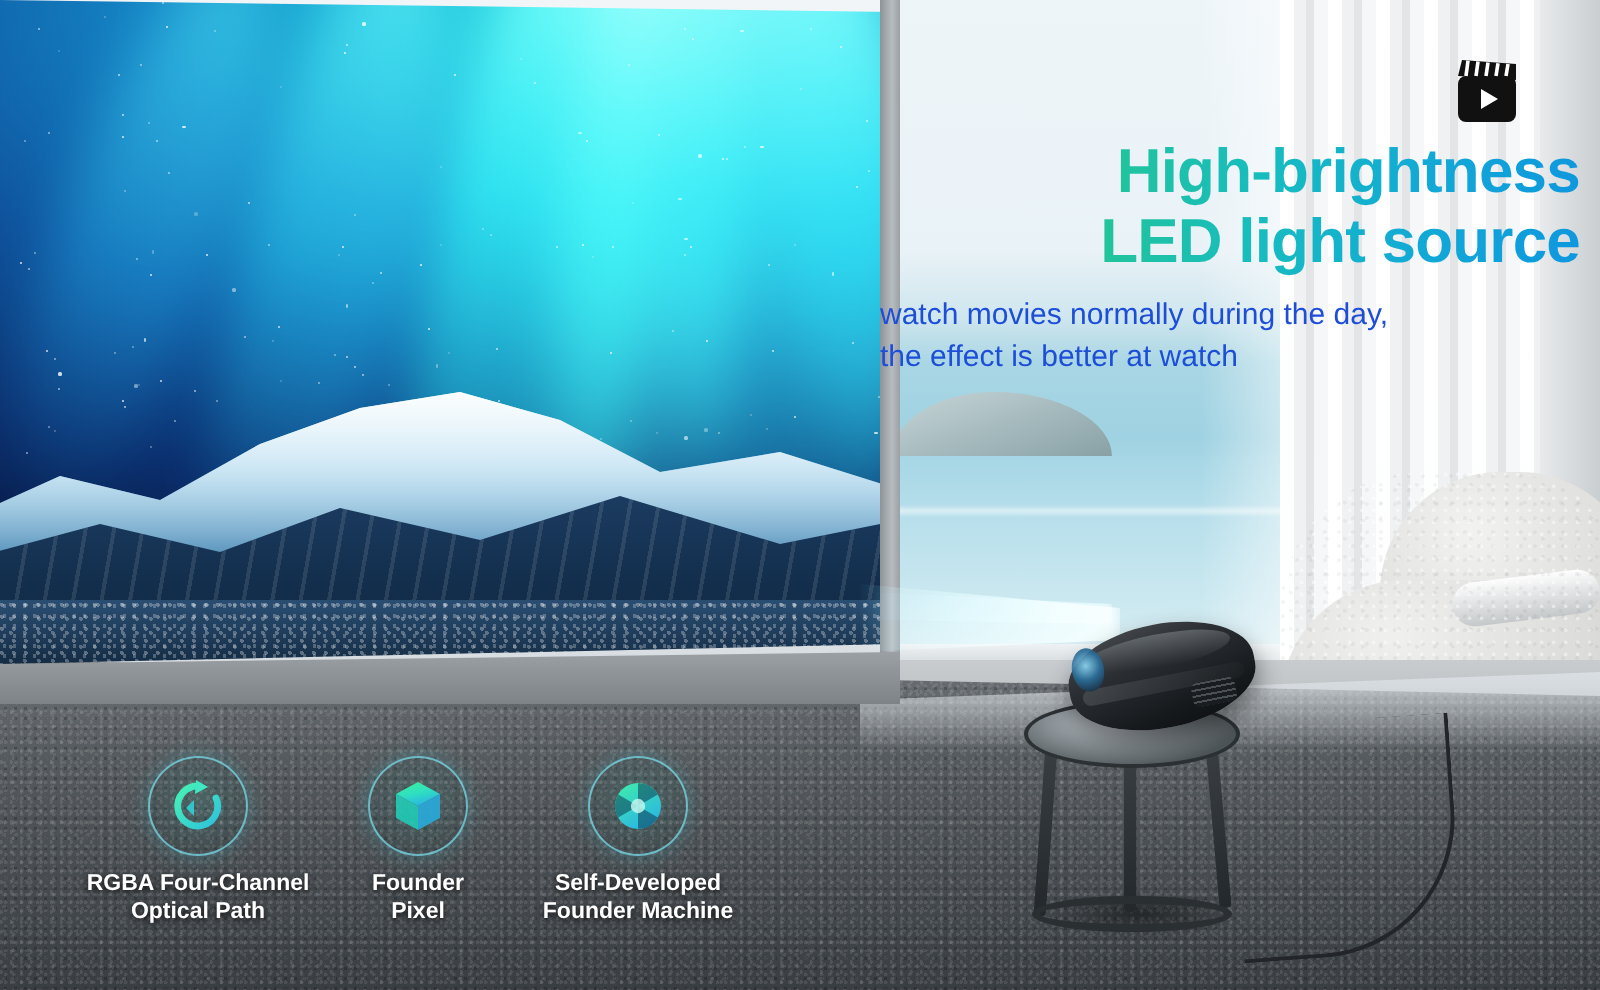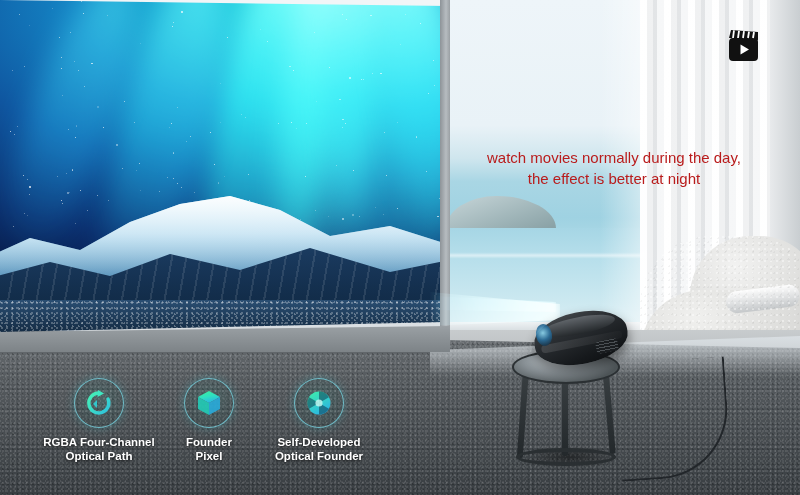--- a/index.html
+++ b/index.html
@@ -306,22 +306,22 @@
     letter-spacing:-0.4px;
     background:linear-gradient(95deg, #2ecb7f 0%, #22c49a 28%, #17bcc0 52%, #12a9d6 76%, #0f97de 100%);
     -webkit-background-clip:text; background-clip:text;
     -webkit-text-fill-color:transparent; color:transparent;
     white-space:nowrap;
   }
   .headline .l2 { display:block; }
 
   .subhead {
     position:absolute; left:440px; top:148px; width:348px;
-    text-align:center;
-    font-size:15px; line-height:1.38; color:#b91c1c; font-weight:400;
+    text-align:left;
+    font-size:15px; line-height:1.38; color:#1d4ed8; font-weight:400;
     white-space:nowrap;
   }
   .subhead .s2 { display:block; }
 
   
   .clapper {
     position:absolute; left:727px; top:27px; width:33px; height:36px;
   }
 
   
@@ -565,24 +565,28 @@
         <line x1="7" y1="3.4" x2="6" y2="11"></line>
         <line x1="12" y1="3.8" x2="11" y2="11"></line>
         <line x1="17" y1="4.2" x2="16" y2="11"></line>
         <line x1="22" y1="4.6" x2="21" y2="11"></line>
         <line x1="27" y1="5.0" x2="26" y2="11"></line>
       </g>
       <path d="M13.5 17.5 L22 22.5 L13.5 27.5 Z" fill="#fff"></path>
     </svg>
   </div>
 
+  <div class="headline">
+    <span>High-brightness</span>
+    <span class="l2">LED light source</span>
+  </div>
 
   <div class="subhead">
     <span>watch movies normally during the day,</span>
-    <span class="s2">the effect is better at night</span>
+    <span class="s2">the effect is better at watch</span>
   </div>
 
   <div class="features">
 
     <div class="feat">
       <div class="feat-ring">
         <svg width="30" height="30" viewBox="0 0 30 30">
           <defs>
             <linearGradient id="garr" x1="0" y1="0" x2="1" y2="1">
               <stop offset="0%" stop-color="#46f3b4"></stop>
@@ -634,18 +638,18 @@
           <g fill="#0d3a52" opacity=".55">
             <path d="M15 15 L15 3.6 A11.4 11.4 0 0 1 24.9 9.3 Z"></path>
             <path d="M15 15 L24.9 20.7 A11.4 11.4 0 0 1 15 26.4 Z"></path>
             <path d="M15 15 L5.1 20.7 A11.4 11.4 0 0 1 5.1 9.3 Z"></path>
           </g>
           <circle cx="15" cy="15" r="3.6" fill="#bff6ef" opacity=".85"></circle>
         </svg>
       </div>
       <div class="feat-label">
         <span>Self-Developed</span>
-        <span class="ln2">Optical Founder</span>
+        <span class="ln2">Founder Machine</span>
       </div>
     </div>
 
   </div>
 </div>
 
 </body></html>

